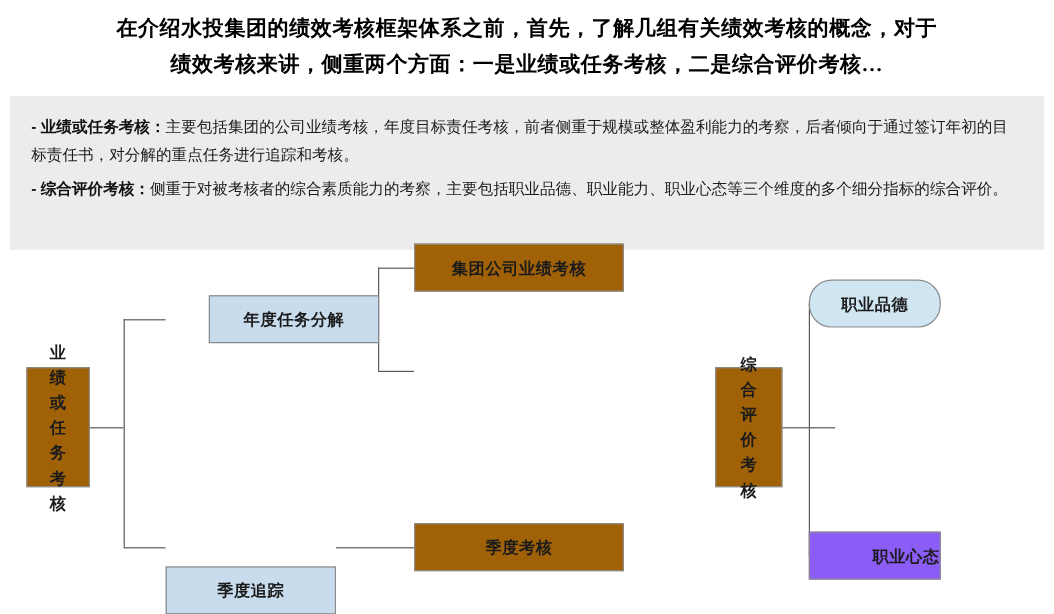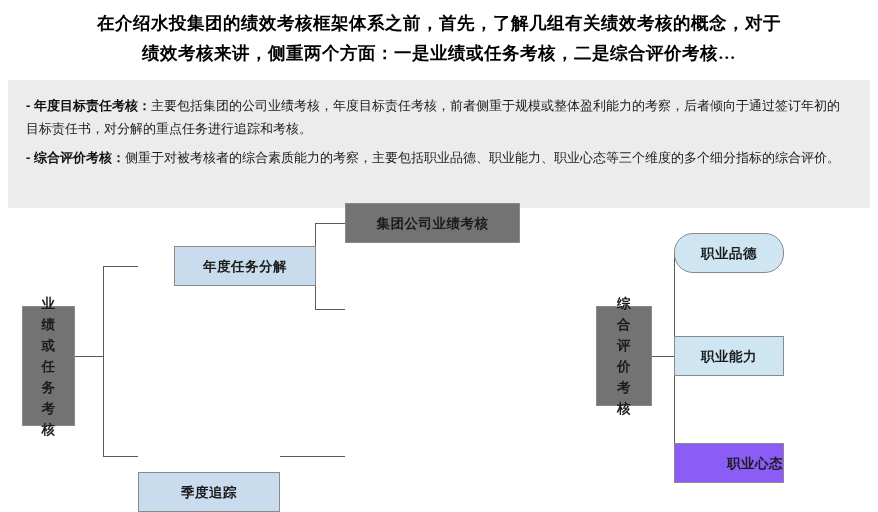--- a/index.html
+++ b/index.html
@@ -70,21 +70,21 @@
     display: flex;
     align-items: center;
     justify-content: center;
     text-align: center;
     font-size: 13.5px;
     font-weight: bold;
     color: #1b1b1b;
     line-height: 19px;
     letter-spacing: 0.5px;
   }
-  .node.grey   { background: #737373; }
+  .node.grey   { background: #a16207; }
   .node.blue   { background: #c9dced; }
   .node.lblue  { background: #cfe6f2; }
   .node.green  { background: #8b5cf6; justify-content: flex-end; }
 
   .vtext {
     display: block;
     width: 1.2em;
     word-break: break-all;
     line-height: 21px;
   }
@@ -99,21 +99,21 @@
 </head>
 <body>
 
 <div class="intro">
   <div class="intro-line">在介绍水投集团的绩效考核框架体系之前，首先，了解几组有关绩效考核的概念，对于</div>
   <div class="intro-line">绩效考核来讲，侧重两个方面：一是业绩或任务考核，二是综合评价考核…</div>
 </div>
 
 <div class="defs">
   <div class="def-block">
-    <span class="def-term">- 年度目标责任考核：</span><span class="def-body">主要包括集团的公司业绩考核，年度目标责任考核，前者侧重于规模或整体盈利能力的考察，后者倾向于通过签订年初的目标责任书，对分解的重点任务进行追踪和考核。</span>
+    <span class="def-term">- 业绩或任务考核：</span><span class="def-body">主要包括集团的公司业绩考核，年度目标责任考核，前者侧重于规模或整体盈利能力的考察，后者倾向于通过签订年初的目标责任书，对分解的重点任务进行追踪和考核。</span>
   </div>
   <div class="def-block">
     <span class="def-term">- 综合评价考核：</span><span class="def-body">侧重于对被考核者的综合素质能力的考察，主要包括职业品德、职业能力、职业心态等三个维度的多个细分指标的综合评价。</span>
   </div>
 </div>
 
 <div class="diagram">
 
   <div class="line h" style="left:75px; top:148px; width:28px;"></div>
   <div class="line v" style="left:103px; top:58px; height:190px;"></div>
@@ -126,47 +126,47 @@
   <div class="line h" style="left:315px; top:101px; width:30px;"></div>
 
   <div class="line h" style="left:280px; top:248px; width:65px;"></div>
 
   <div class="line h" style="left:652px; top:148px; width:22px;"></div>
   <div class="line v" style="left:674px; top:45px; height:210px;"></div>
   <div class="line h" style="left:674px; top:45px; width:22px;"></div>
   <div class="line h" style="left:674px; top:148px; width:22px;"></div>
   <div class="line h" style="left:674px; top:255px; width:22px;"></div>
 
-  <div class="node grey" style="left:22px; top:98px; width:53px; height:120px;">
+  <div class="node grey" style="left:22px; top:98px; width:53px; height:100px;">
     <span class="vtext">业绩或任务考核</span>
   </div>
 
   <div class="node blue" style="left:138px; top:38px; width:142px; height:40px;margin-left:36px;">
     <span>年度任务分解</span>
   </div>
 
   <div class="node grey" style="left:345px; top:-5px; width:175px; height:40px;">
     <span>集团公司业绩考核</span>
   </div>
 
 
   <div class="node blue" style="left:138px; top:228px; width:142px; height:40px;margin-top:36px;">
     <span>季度追踪</span>
   </div>
 
+  <div class="node grey" style="left:345px; top:228px; width:175px; height:40px;">
+    <span>季度考核</span>
+  </div>
 
   <div class="node grey" style="left:596px; top:98px; width:56px; height:100px;">
     <span class="vtext">综合评价考核</span>
   </div>
 
   <div class="node lblue" style="left:674px; top:25px; width:110px; height:40px;border-radius:19px;">
     <span>职业品德</span>
   </div>
 
-  <div class="node lblue" style="left:674px; top:128px; width:110px; height:40px;">
-    <span>职业能力</span>
-  </div>
 
   <div class="node green" style="left:674px; top:235px; width:110px; height:40px;">
     <span>职业心态</span>
   </div>
 
 </div>
 
 </body></html>

